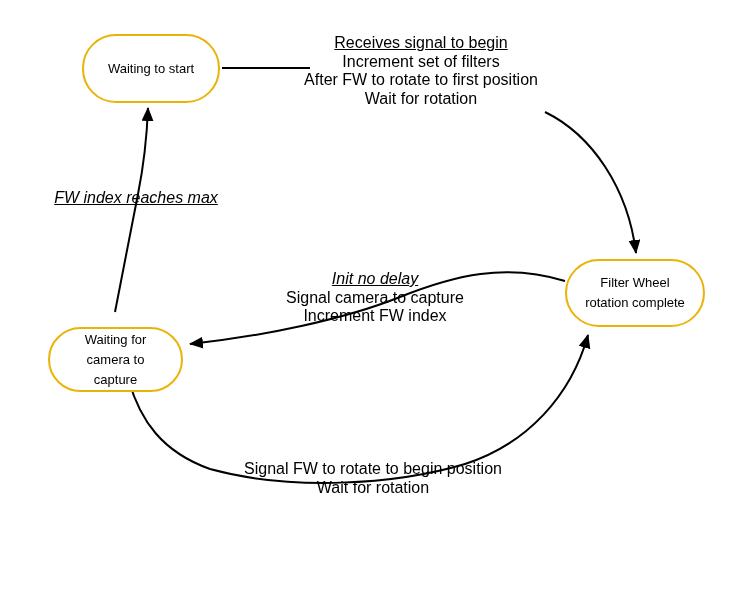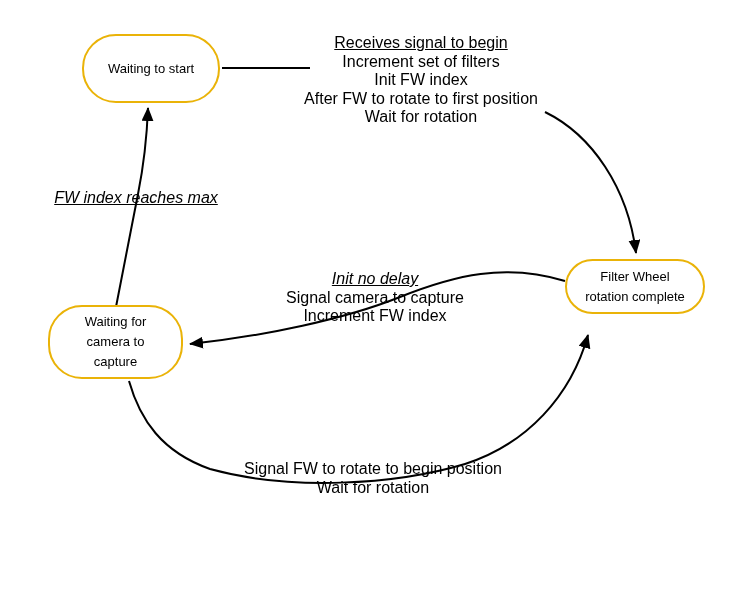--- a/index.html
+++ b/index.html
@@ -71,32 +71,31 @@
 
     <path d="M565,281 C505,263 455,275 400,297 C345,319 265,336 190,344" stroke="#000000" stroke-width="2" fill="none" marker-end="url(#arrowhead)"></path>
 
     <path d="M129,381 C140,420 162,452 210,469 C290,491 395,485 465,464 C527,444 571,396 588,335" stroke="#000000" stroke-width="2" fill="none" marker-end="url(#arrowhead)"></path>
   </svg>
 
   <div class="state" style="left:82px; top:34px; width:138px; height:69px;">
     <span class="state-text" style="max-width:120px;">Waiting to start</span>
   </div>
 
-  <div class="state" style="left:565px; top:259px; width:140px; height:55px;">
+  <div class="state" style="left:565px; top:259px; width:140px; height:68px;">
     <span class="state-text" style="max-width:100px;">Filter Wheel rotation complete</span>
   </div>
 
-  <div class="state" style="left:48px; top:305px; width:135px; height:74px;">
+  <div class="state" style="left:48px; top:327px; width:135px; height:65px;">
     <span class="state-text" style="max-width:92px;">Waiting for camera to capture</span>
   </div>
 
   <div class="tlabel" style="left:286px; top:34px; width:270px;">
     <div class="title">Receives signal to begin</div>
     <div class="action">Increment set of filters</div>
-    <div class="action">Init FW index</div>
     <div class="action">After FW to rotate to first position</div>
     <div class="action">Wait for rotation</div>
   </div>
 
   <div class="tlabel" style="left:6px; top:189px; width:260px;">
     <div class="title italic">FW index reaches max</div>
   </div>
 
   <div class="tlabel" style="left:245px; top:270px; width:260px;">
     <div class="title italic">Init no delay</div>

